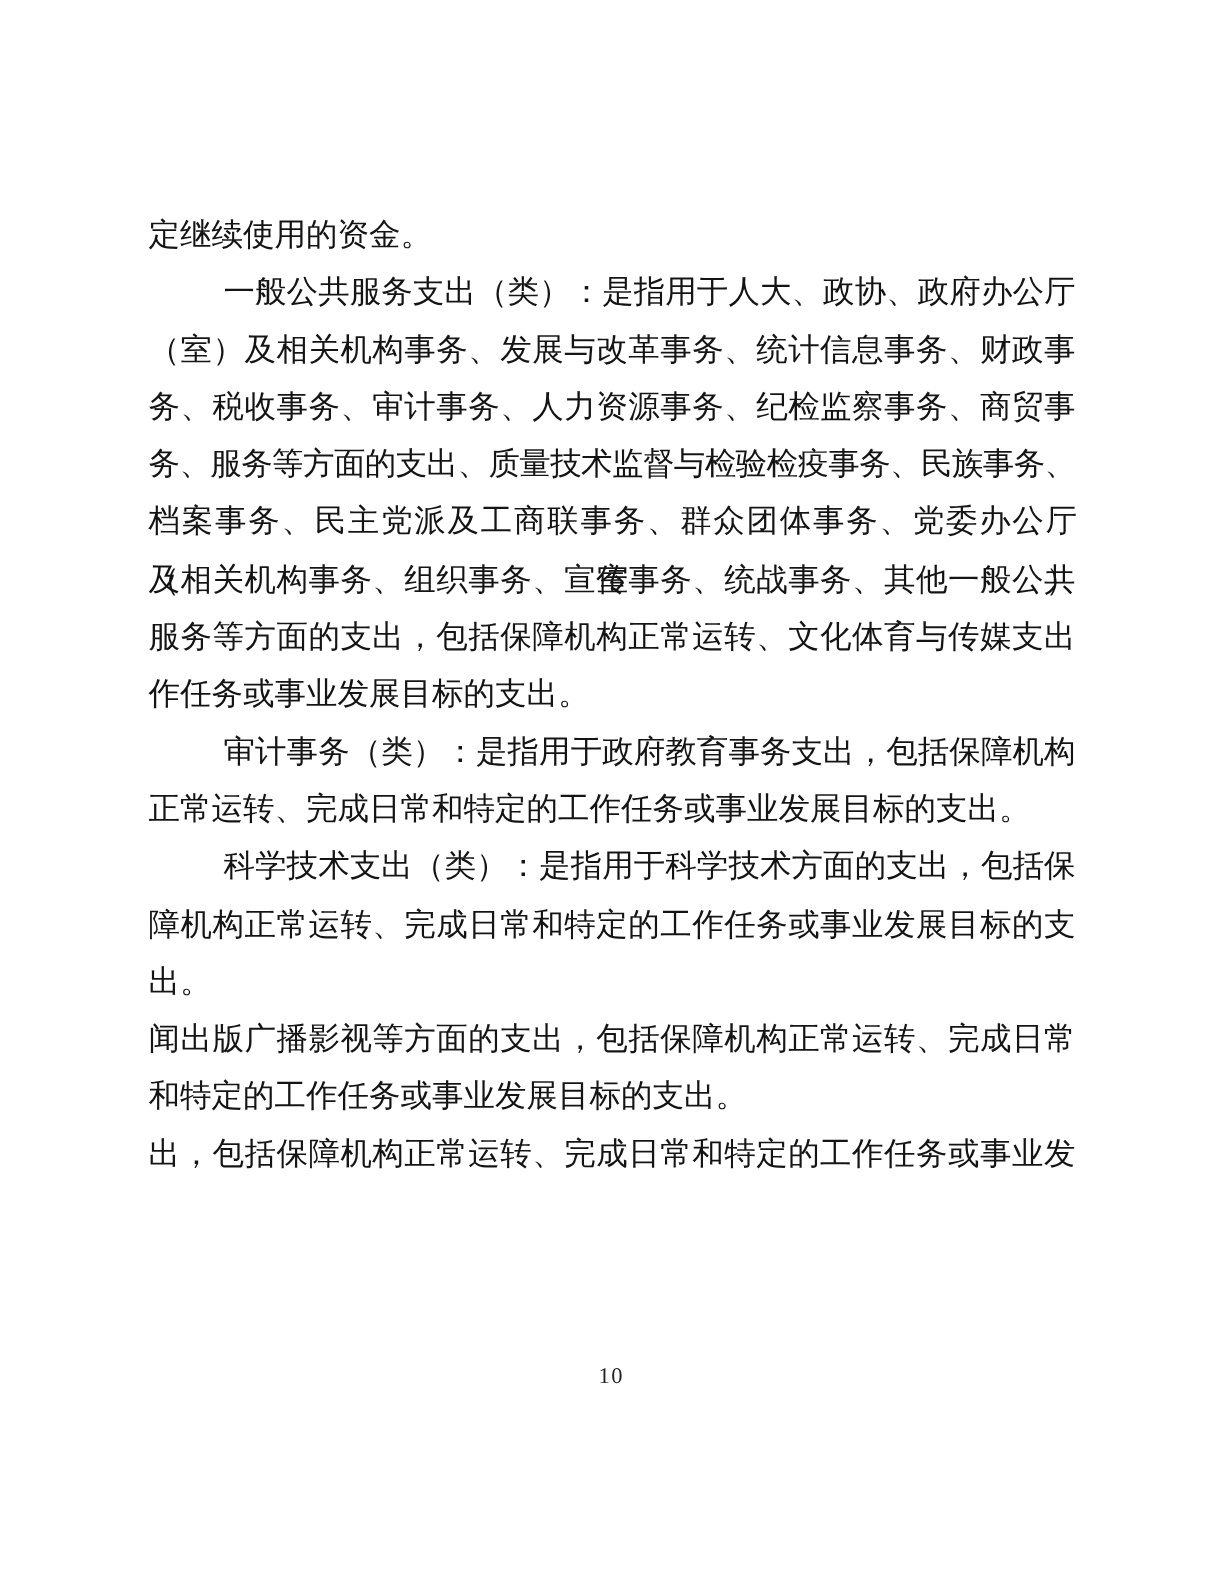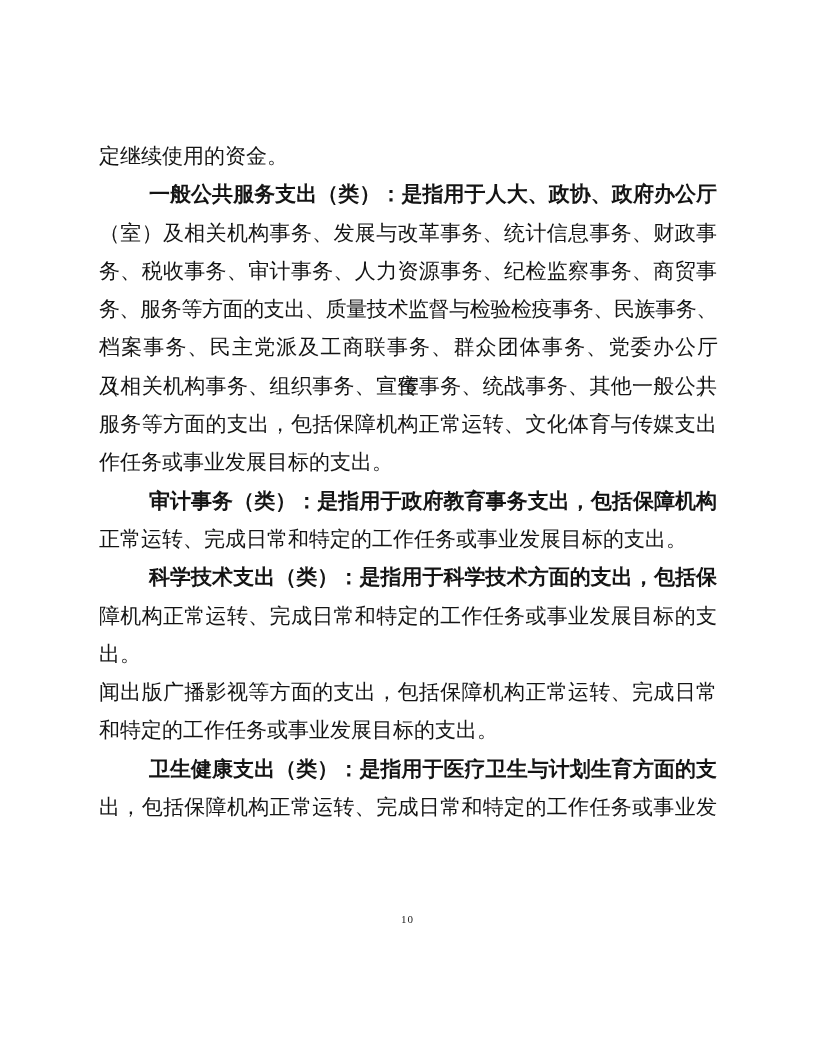--- a/index.html
+++ b/index.html
@@ -27,36 +27,35 @@
     height: 38.3px;
     line-height: 38.3px;
     font-size: 21px;
     text-align: justify;
     text-align-last: justify;
     overflow: visible;
     letter-spacing: 0;
   }
   .line.indent {
     text-indent: 50px;
-    font-weight: bold;
   }
   .line.last {
     text-align-last: left;
   }
   .footer {
     position: absolute;
     left: 0;
     top: 905px;
     width: 815px;
     height: 26px;
     line-height: 26px;
     text-align: center;
   }
   .page-num {
-    font-size: 11px;
+    font-size: 15px;
     color: #222222;
     letter-spacing: 1px;
   }
 </style>
 </head>
 <body>
 
 <div class="page" style="background: rgb(255, 255, 255); color: rgb(20, 20, 20);">
   <div class="body-text">
       <div class="line last">定继续使用的资金。</div>
@@ -68,19 +67,18 @@
       <div class="line">及相关机构事务、组织事务、宣传事务、统战事务、其他一般公共</div>
       <div class="line">服务等方面的支出，包括保障机构正常运转、文化体育与传媒支出</div>
       <div class="line last">作任务或事业发展目标的支出。</div>
       <div class="line indent">审计事务（类）：是指用于政府教育事务支出，包括保障机构</div>
       <div class="line last">正常运转、完成日常和特定的工作任务或事业发展目标的支出。</div>
       <div class="line indent">科学技术支出（类）：是指用于科学技术方面的支出，包括保</div>
       <div class="line">障机构正常运转、完成日常和特定的工作任务或事业发展目标的支</div>
       <div class="line last">出。</div>
       <div class="line">闻出版广播影视等方面的支出，包括保障机构正常运转、完成日常</div>
       <div class="line last">和特定的工作任务或事业发展目标的支出。</div>
-      <div class="line indent">卫生健康支出（类）：是指用于医疗卫生与计划生育方面的支</div>
       <div class="line">出，包括保障机构正常运转、完成日常和特定的工作任务或事业发</div>
     </div>
   <div class="footer">
     <span class="page-num">10</span>
   </div>
 </div>
 
 </body></html>

